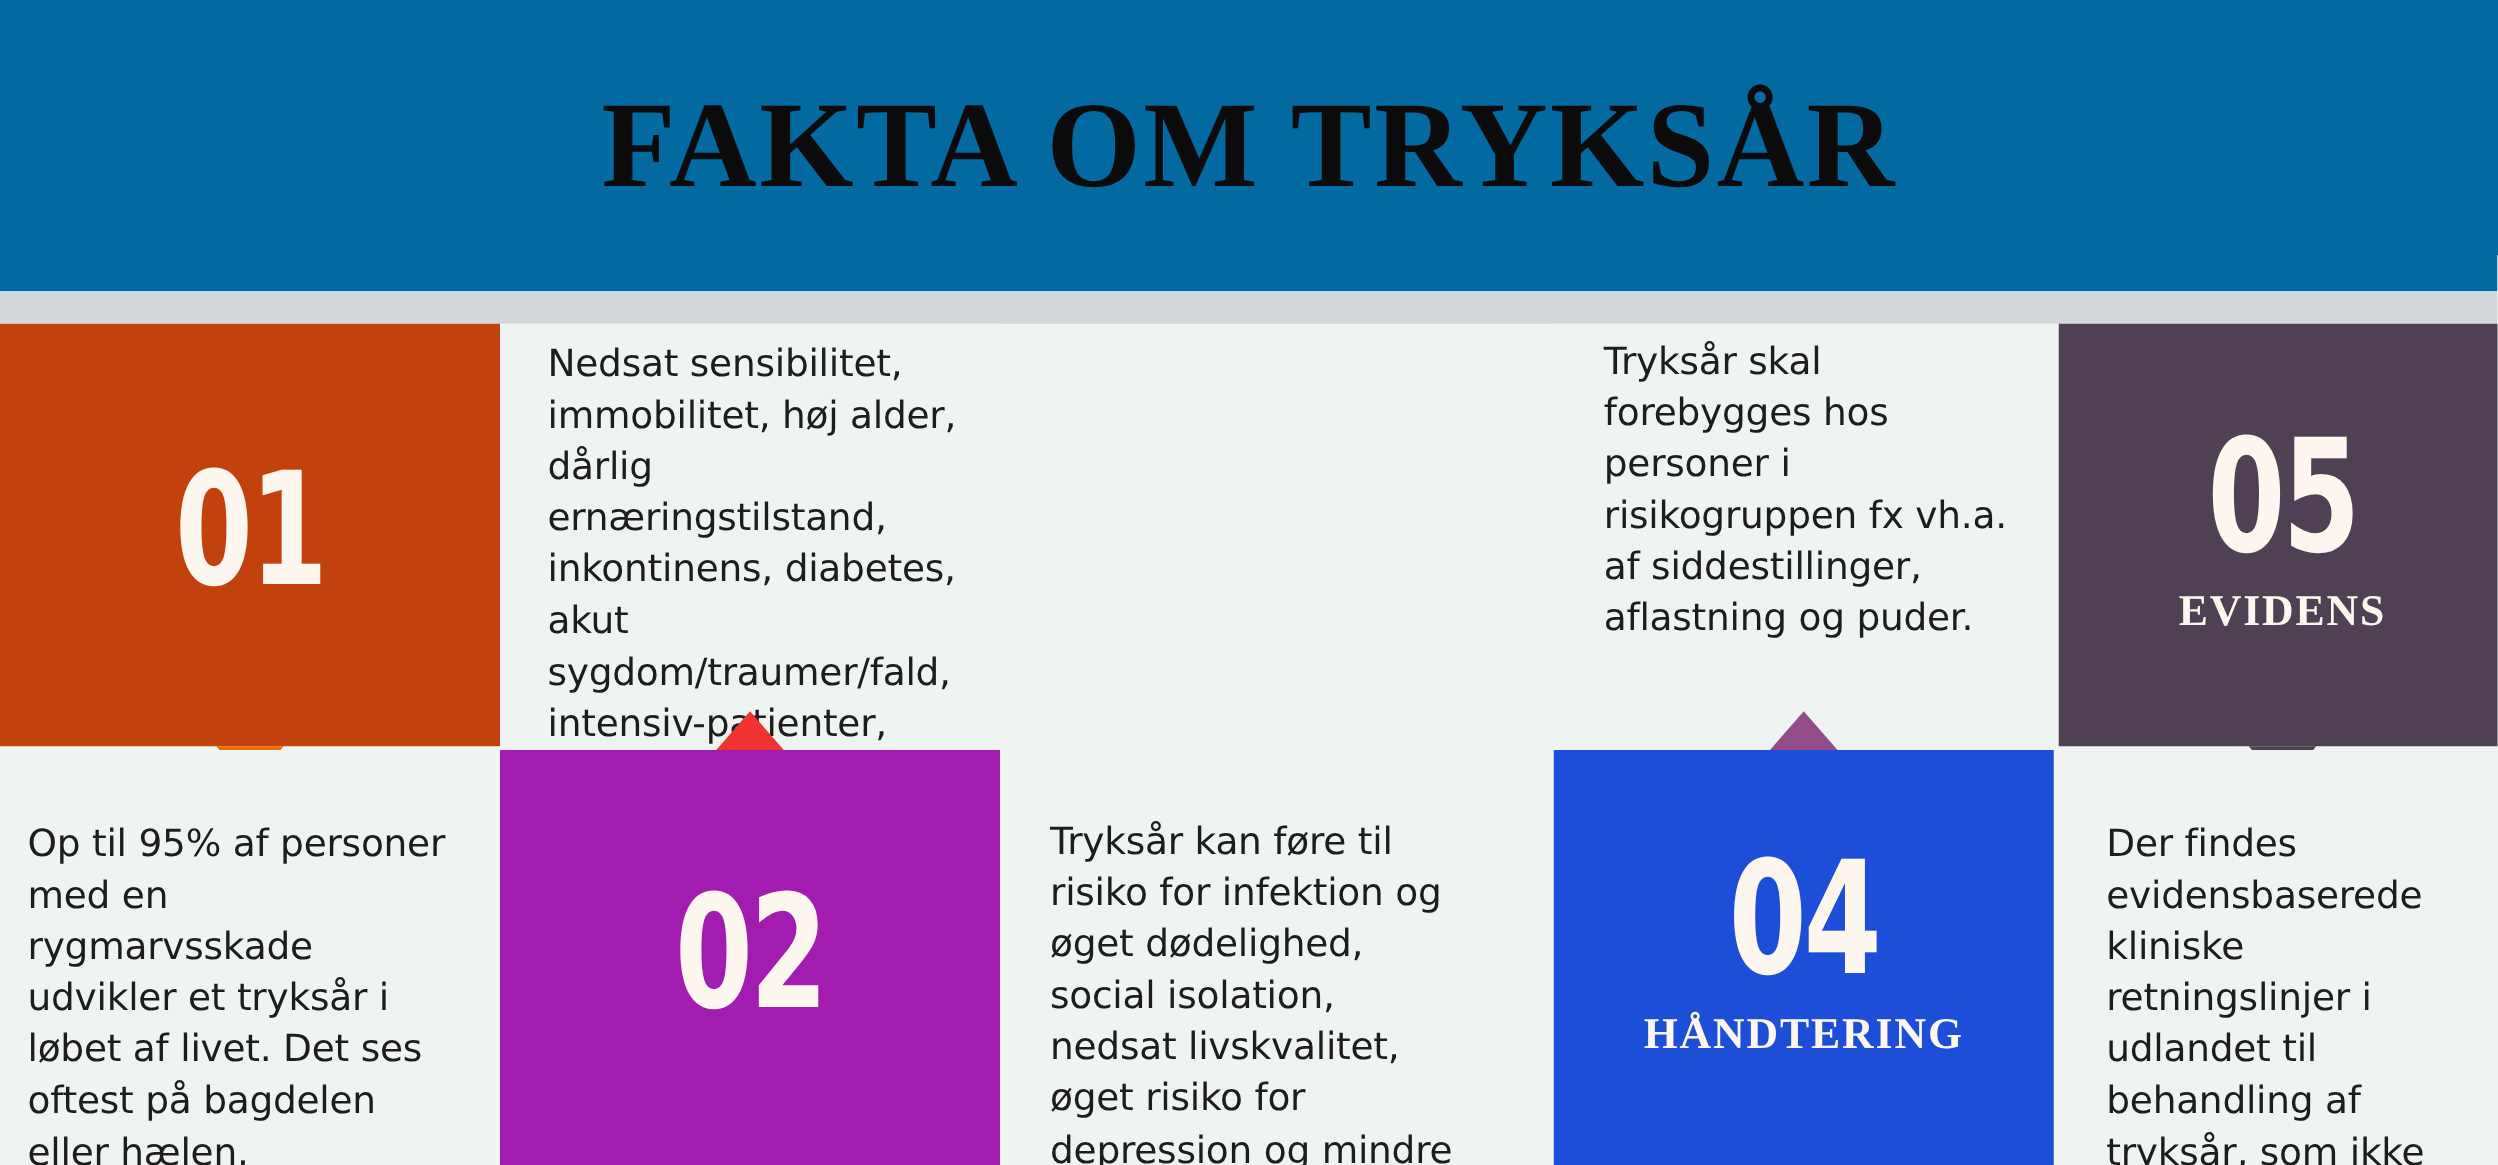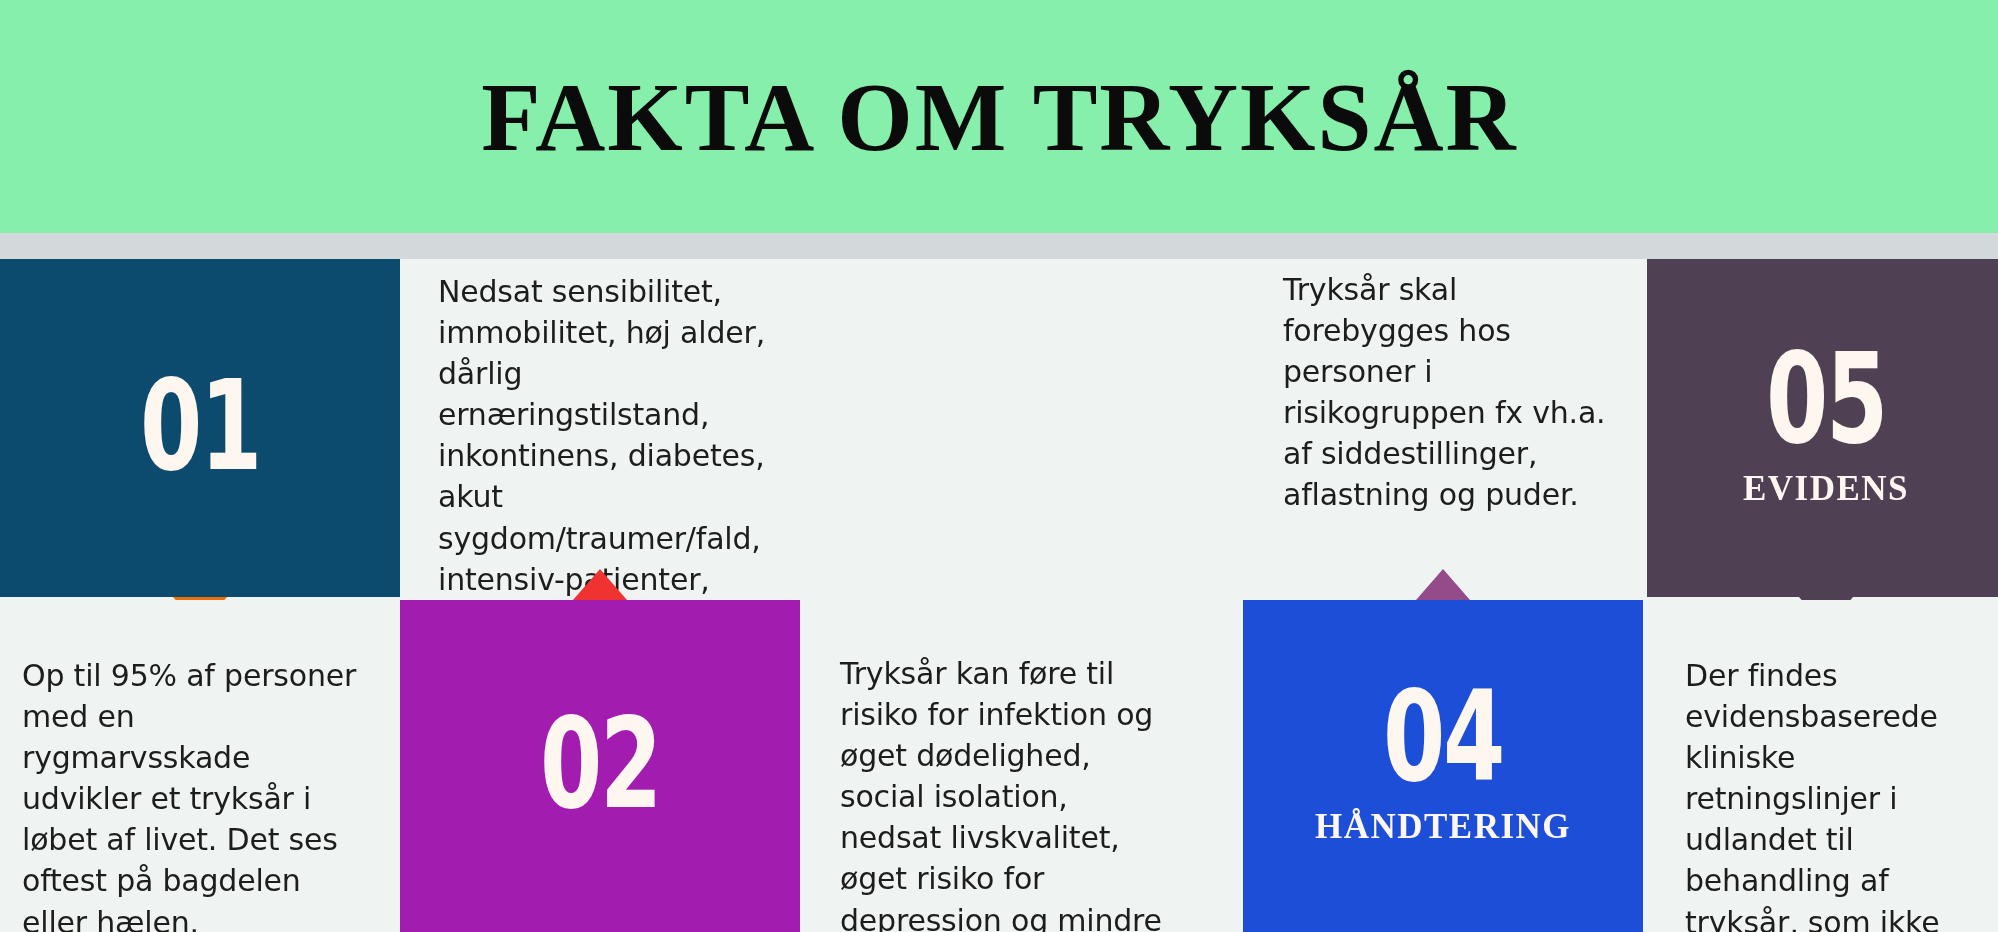--- a/index.html
+++ b/index.html
@@ -21,21 +21,21 @@
     background: #eff4f3;
   }
 
   
   .header {
     position: absolute;
     left: 0;
     top: 0;
     width: 1998px;
     height: 233px;
-    background: #86efac;
+    background: #0369a1;
     display: flex;
     align-items: center;
     justify-content: center;
   }
   .header-title {
     font-family: "Liberation Serif", "DejaVu Serif", serif;
     font-weight: bold;
     font-size: 98px;
     letter-spacing: 2px;
     color: #0b0b0b;
@@ -169,21 +169,21 @@
   <div class="header">
     <h1 class="header-title">FAKTA OM TRYKSÅR</h1>
   </div>
 
   <div class="divider"></div>
 
   <div class="grid">
 
     <div class="col col-0">
       <div class="cell cell-top">
-        <div class="panel" style="background:#0c4a6e">
+        <div class="panel" style="background:#c2410c">
           <div class="num">01</div>
           <span class="tri tri-down" style="border-top-color:#ee6f05"></span>
         </div>
       </div>
       <div class="cell cell-bottom">
         <div class="textpanel pad-bot-0">
           <p>Op til 95% af personer med en rygmarvsskade udvikler et tryksår i løbet af livet. Det ses oftest på bagdelen eller hælen.</p>
         </div>
       </div>
     </div>

